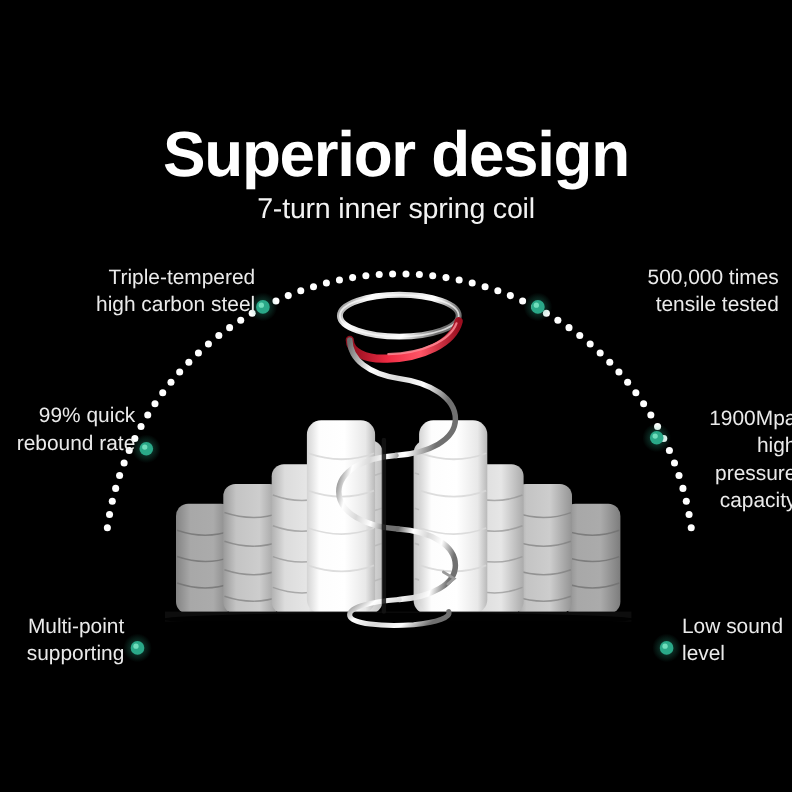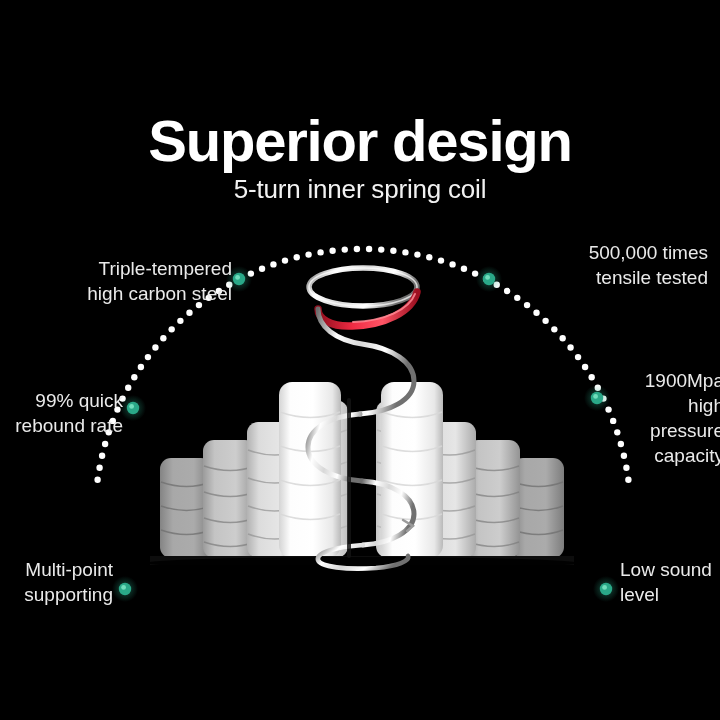--- a/index.html
+++ b/index.html
@@ -264,29 +264,29 @@
         <circle cx="125" cy="589" r="13" fill="url(#gGlow)"></circle>
         <circle cx="125" cy="589" r="6.2" fill="#2aa888"></circle>
         <circle cx="123.6" cy="587.4" r="2.4" fill="#7de8c6" opacity="0.85"></circle>
         <circle cx="606" cy="589" r="13" fill="url(#gGlow)"></circle>
         <circle cx="606" cy="589" r="6.2" fill="#2aa888"></circle>
         <circle cx="604.6" cy="587.4" r="2.4" fill="#7de8c6" opacity="0.85"></circle>
       </g>
   </svg>
 
   <div id="title">Superior design</div>
-  <div id="subtitle">5-turn inner spring coil</div>
-
-  <div class="label lbl-r" style="left:32px;top:240px;width:200px;margin-top:16px;">Triple-tempered
+  <div id="subtitle">7-turn inner spring coil</div>
+
+  <div class="label lbl-r" style="left:32px;top:240px;width:200px;">Triple-tempered
 high carbon steel</div>
 
   <div class="label lbl-l" style="left:498px;top:240px;width:210px;">500,000 times
 tensile tested</div>
 
-  <div class="label lbl-r" style="left:0px;top:388px;width:123px;">99% quick
+  <div class="label lbl-r" style="left:0px;top:366px;width:123px;">99% quick
 rebound rate</div>
 
   <div class="label lbl-l" style="left:612px;top:368px;width:112px;">1900Mpa
 high pressure
 capacity</div>
 
   <div class="label lbl-l" style="left:620px;top:557px;width:100px;text-align:left;">Low sound
 level</div>
 
   <div class="label lbl-r" style="left:0px;top:557px;width:113px;">Multi-point

